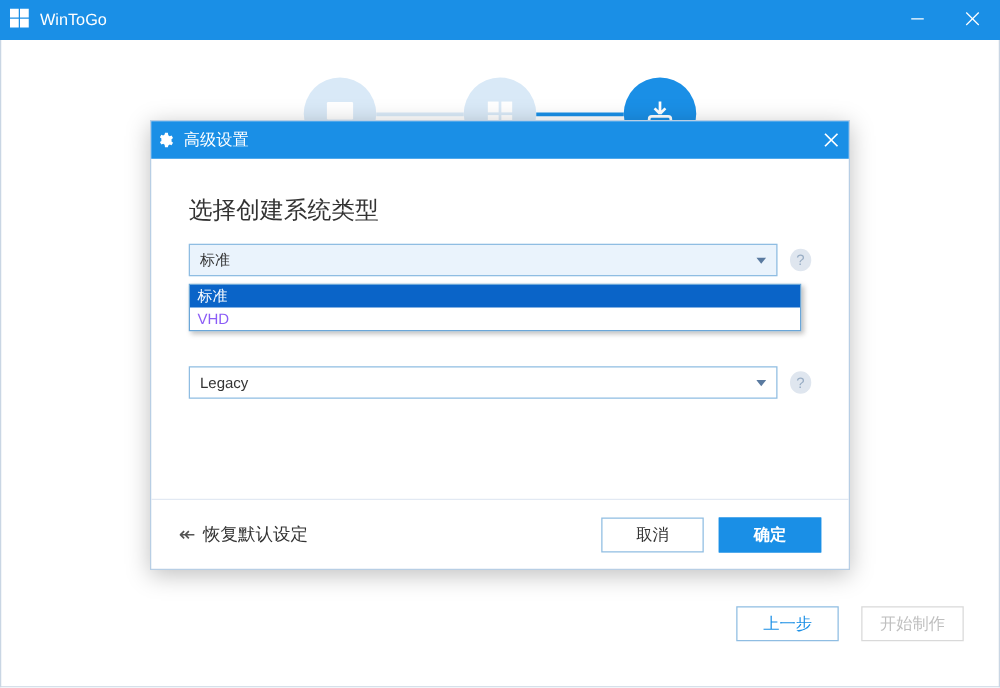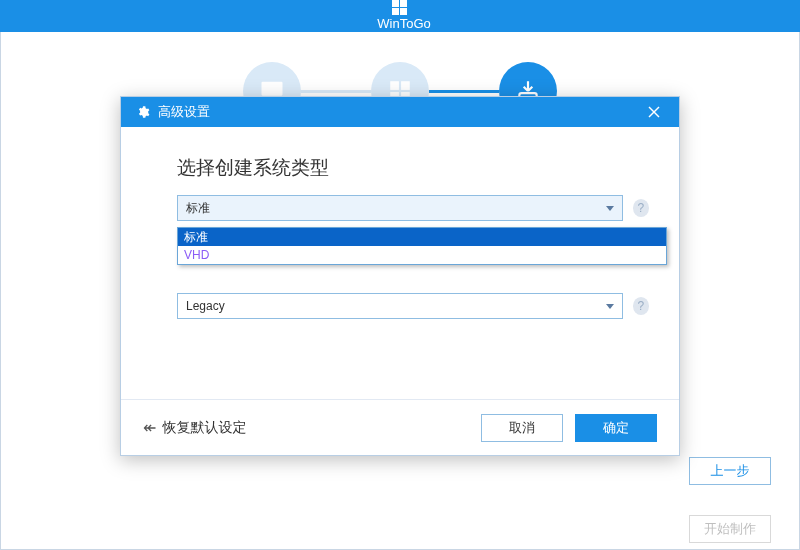--- a/index.html
+++ b/index.html
@@ -1,46 +1,46 @@
 <!DOCTYPE html>
 <html><head>
 <meta charset="utf-8">
 <style>
   * { box-sizing: border-box; margin: 0; padding: 0; font-family: "Microsoft YaHei", "Segoe UI", sans-serif; }
   body { width: 800px; height: 550px; background: #fff; position: relative; overflow: hidden; }
 
   
-  .titlebar { height: 32px; background: #1a8fe6; display: flex; align-items: center; padding: 0 0 2px 8px; color: #fff; flex-direction: column; }
+  .titlebar { height: 32px; background: #1a8fe6; display: flex; align-items: center; padding: 0 0 2px 8px; color: #fff; }
   .titlebar .winicon { width: 16px; height: 16px; margin-right: 8px; display: flex; flex-wrap: wrap; }
   .titlebar .winicon span { width: 7px; height: 7px; background:#fff; margin: 0 1px 1px 0; }
   .titlebar .title { font-size: 13px; flex: 1; }
   .titlebar .winbtn { width: 44px; height: 32px; display:flex; align-items:center; justify-content:center; }
   .titlebar .winbtn svg { stroke:#fff; stroke-width:1; }
 
   
   .mainbg { position:absolute; top:32px; left:0; right:0; bottom:0; border:1px solid #c9d6e4; border-top:none; background:#fff; }
   .stepper { position:absolute; top:30px; left:0; right:0; display:flex; align-items:center; justify-content:center; gap:0; }
   .stepcircle { width:58px; height:58px; border-radius:50%; background:#d9e9f7; display:flex; align-items:center; justify-content:center; }
   .stepcircle.active { background:#1a8fe6; }
   .stepline { width:70px; height:3px; background:#d9e9f7; }
   .stepline.active { background:#1a8fe6; }
   .stepcircle svg { fill:#fff; }
 
   
-  .mainfooter { position:absolute; bottom:6px; right:28px; display:flex; gap:30px;flex-direction:column; }
+  .mainfooter { position:absolute; bottom:36px; right:28px; display:flex; gap:18px; }
   .btn { min-width:82px; height:28px; border:1px solid #8fbde2; background:#fff; color:#1a8fe6; font-size:13px; display:flex; align-items:center; justify-content:center; cursor:pointer; }
   .btn.disabled { border-color:#d9d9d9; color:#bfbfbf; cursor:default; }
 
   
   .modal { position:absolute; left:120px; top:96px; width:560px; height:360px; background:#fff; box-shadow:0 4px 18px rgba(0,0,0,0.25); border:1px solid #b8cee4; }
-  .modalhdr { height:30px; background:#1a8fe6; display:flex; align-items:center; padding:0 15px; color:#fff; font-size:13px; }
+  .modalhdr { height:30px; background:#1a8fe6; display:flex; align-items:center; padding:0 4px; color:#fff; font-size:13px; }
   .modalhdr .gear { margin-right:8px; display:flex; }
   .modalhdr .spacer { flex:1; }
   .modalhdr .closex { width:20px; height:20px; display:flex; align-items:center; justify-content:center; cursor:pointer; }
-  .modalbody { padding: 28px 30px 0 30px; position:relative;margin-left:26px; }
+  .modalbody { padding: 28px 30px 0 30px; position:relative; }
   .sectiontitle { font-size:19px; color:#333; margin-bottom:14px; font-family: "SimSun","Songti SC",serif; }
 
   .combo { width:490px; height:26px; border:1px solid #8fbde2; display:flex; align-items:center; padding:0 8px; font-size:12px; color:#333; position:relative; background:#eaf3fc; }
   .combo.plain { background:#fff;text-align:right; }
   .combo .arrow { margin-left:auto; }
   .combo .arrow svg { fill:#5a7aa0; }
   .helpicon { width:18px; height:18px; border-radius:50%; background:#dfe6ef; color:#9aaec5; display:flex; align-items:center; justify-content:center; font-size:12px; margin-left:10px; }
   .row { display:flex; align-items:center; }
 
   
@@ -50,21 +50,21 @@
 
   
   .secblock2 { margin-top:72px; }
 
   
   .modalfooter { position:absolute; left:0; right:0; bottom:0; height:56px; border-top:1px solid #e2e9f3; display:flex; align-items:center; padding:0 22px; }
   .restore { display:flex; align-items:center; color:#333; font-size:14px; cursor:pointer; }
   .restore .ric { margin-right:6px; font-size:16px; color:#555; }
   .modalfooter .spacer { flex:1; }
   .mbtn { width:82px; height:28px; border:1px solid #8fbde2; background:#fff; color:#333; font-size:13px; display:flex; align-items:center; justify-content:center; cursor:pointer; margin-left:12px;text-align:right; }
-  .mbtn.primary { background:#1a8fe6; color:#fff; border-color:#1a8fe6; }
+  .mbtn.primary { background:#1a8fe6; color:#fff; border-color:#1a8fe6;font-weight:bold; }
 </style>
 </head>
 <body>
 
 <div class="titlebar">
   <div class="winicon">
     <span></span>
       <span></span>
       <span></span>
       <span></span>

